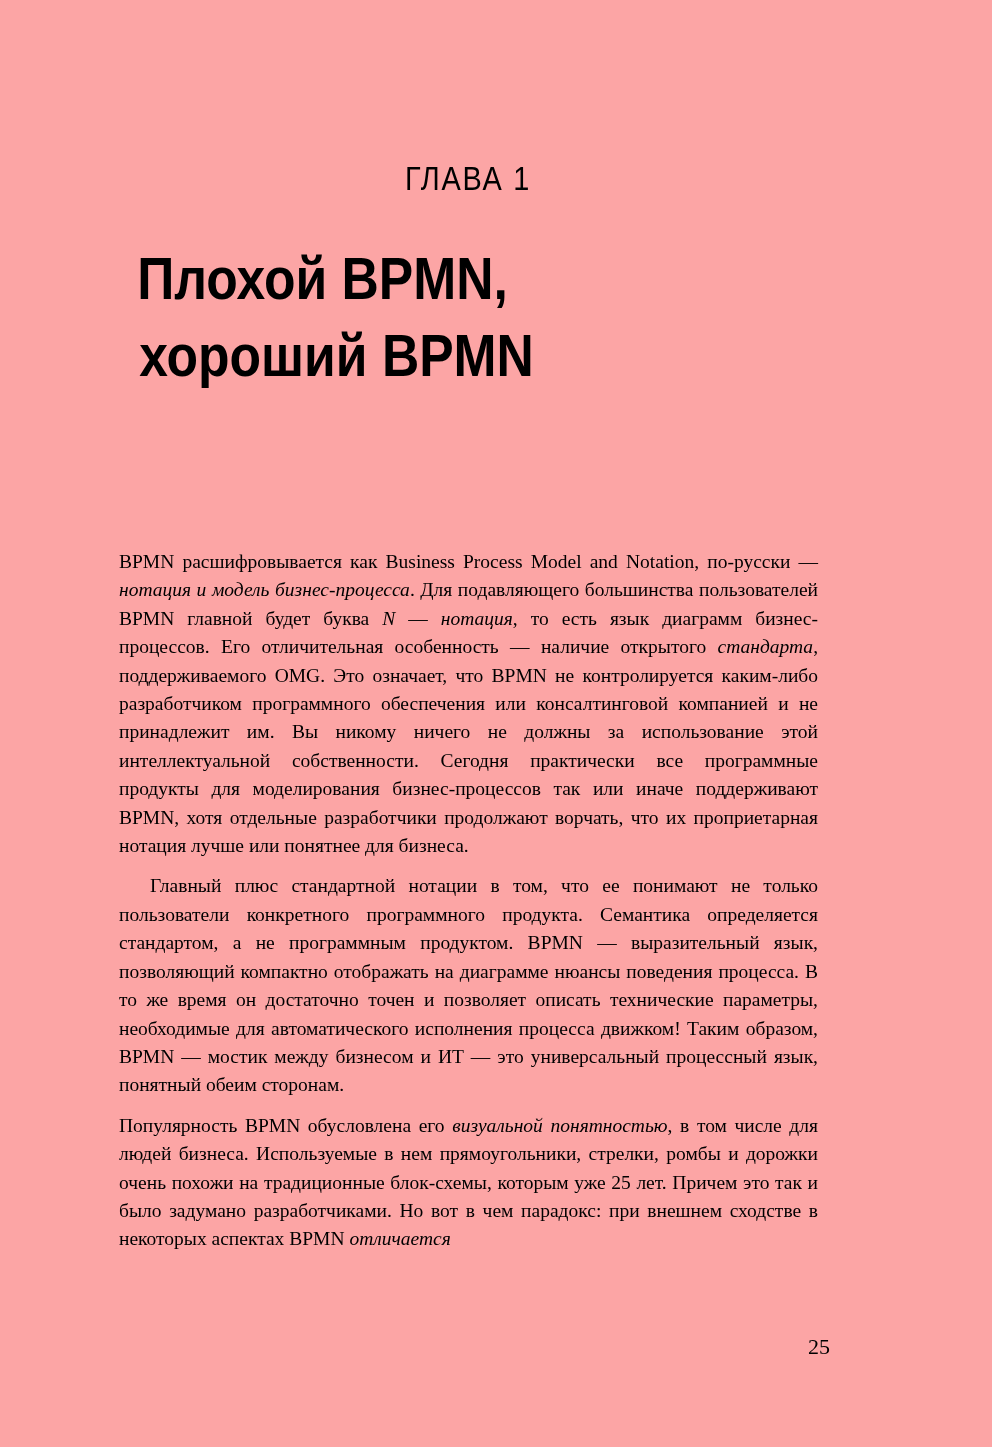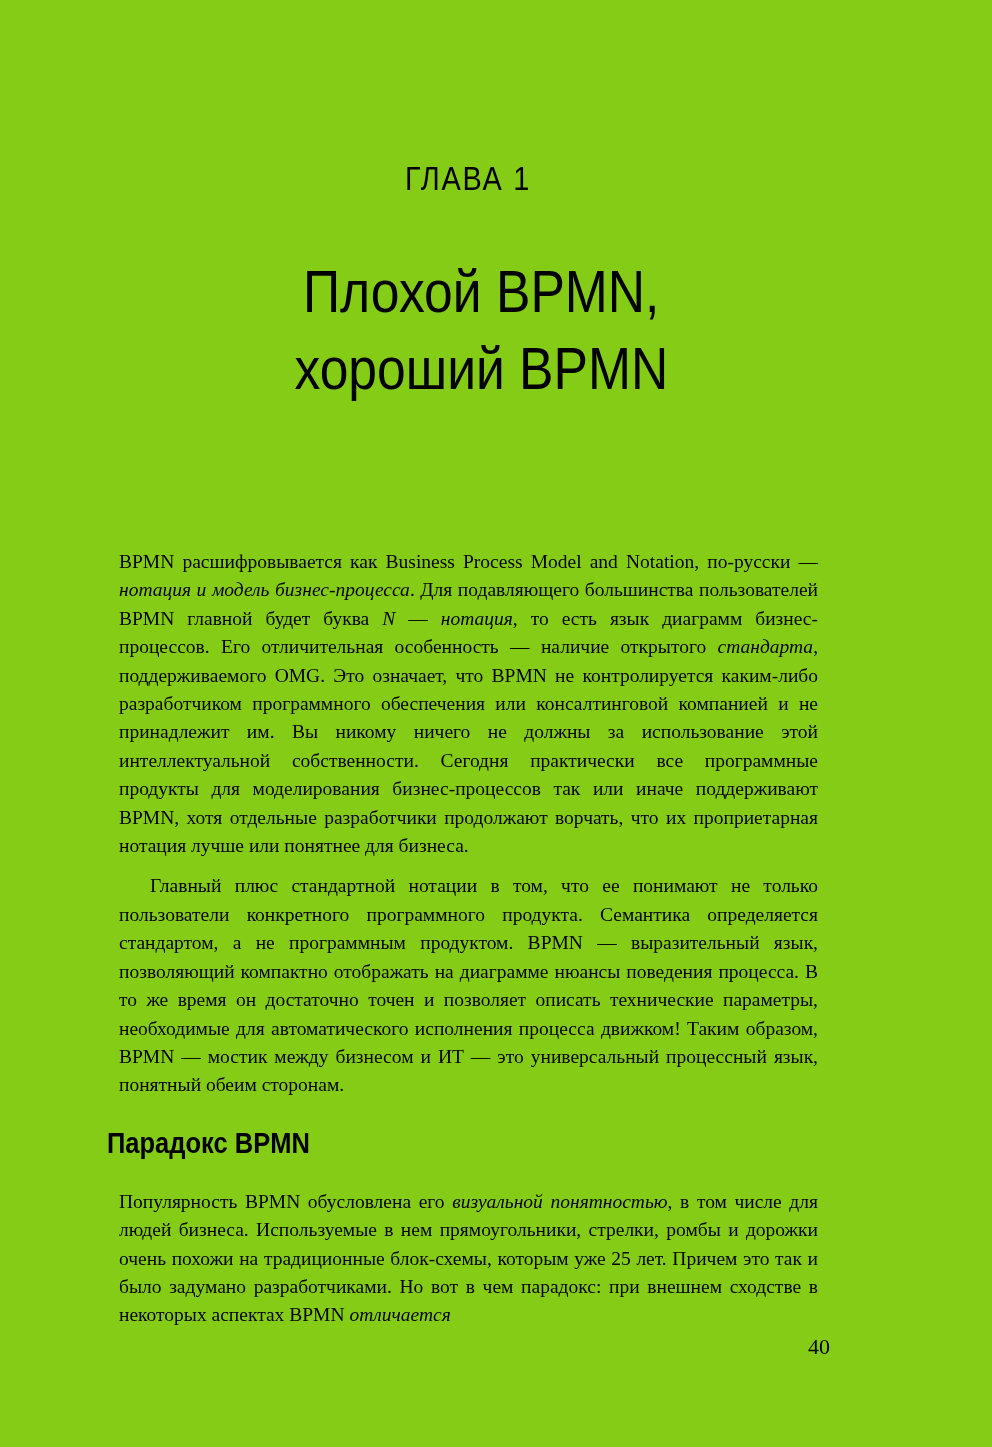--- a/index.html
+++ b/index.html
@@ -4,21 +4,21 @@
 <style>
   html, body {
     margin: 0;
     padding: 0;
     background: #ffffff;
   }
   .page {
     position: relative;
     width: 992px;
     height: 1447px;
-    background: #84cc16;
+    background: #fca5a5;
     color: #000000;
     overflow: hidden;
     font-family: "Liberation Serif", "DejaVu Serif", serif;
   }
   
   .chapter-label {
     position: absolute;
     top: 158px;
     left: 107px;
     width: 723px;
@@ -27,26 +27,26 @@
     font-size: 34px;
     line-height: 40px;
     font-weight: 400;
     color: #000;
   }
   .chapter-title {
     position: absolute;
     top: 240px;
     left: 107px;
     width: 723px;
-    margin: 13px;
-    text-align: center;
+    margin: 0;
+    text-align: left;
     font-family: "Liberation Sans", "DejaVu Sans", sans-serif;
     font-size: 60px;
     line-height: 77px;
-    font-weight: 400;
+    font-weight: 700;
     color: #000;
   }
   
   .cond {
     display: inline-block;
     transform: scaleX(0.86);
     transform-origin: center center;
     white-space: nowrap;
   }
   .cond-label {
@@ -118,23 +118,20 @@
     <span class="cond">Плохой BPMN,</span><br>
     <span class="cond">хороший BPMN</span>
   </h1>
 
   <div class="body-block">
 
     <p class="para"><span>BPMN расшифровывается как Business Process Model and Notation, по-русски — </span><em>нотация и модель бизнес-процесса</em><span>. Для подавляющего большинства пользователей BPMN главной будет буква </span><em>N</em><span> — </span><em>нотация</em><span>, то есть язык диаграмм бизнес-процессов. Его отличительная особенность — наличие открытого </span><em>стандарта</em><span>, поддерживаемого OMG. Это означает, что BPMN не контролируется каким-либо разработчиком программного обеспечения или консалтинговой компанией и не принадлежит им. Вы никому ничего не должны за использование этой интеллектуальной собственности. Сегодня практически все программные продукты для моделирования бизнес-процессов так или иначе поддерживают BPMN, хотя отдельные разработчики продолжают ворчать, что их проприетарная нотация лучше или понятнее для бизнеса.</span></p>
 
     <p class="para indent"><span>Главный плюс стандартной нотации в том, что ее понимают не только пользователи конкретного программного продукта. Семантика определяется стандартом, а не программным продуктом. BPMN — выразительный язык, позволяющий компактно отображать на диаграмме нюансы поведения процесса. В то же время он достаточно точен и позволяет описать технические параметры, необходимые для автоматического исполнения процесса движком! Таким образом, BPMN — мостик между бизнесом и ИТ — это универсальный процессный язык, понятный обеим сторонам.</span></p>
 
-    <h2 class="section-heading">
-      <span class="cond-left">Парадокс BPMN</span>
-    </h2>
 
     <p class="para"><span>Популярность BPMN обусловлена его </span><em>визуальной понятностью</em><span>, в том числе для людей бизнеса. Используемые в нем прямоугольники, стрелки, ромбы и дорожки очень похожи на традиционные блок-схемы, которым уже 25 лет. Причем это так и было задумано разработчиками. Но вот в чем парадокс: при внешнем сходстве в некоторых аспектах BPMN </span><em>отличается</em></p>
 
   </div>
 
-  <div class="page-number">40</div>
+  <div class="page-number">25</div>
 
 </div>
 
 </body></html>

